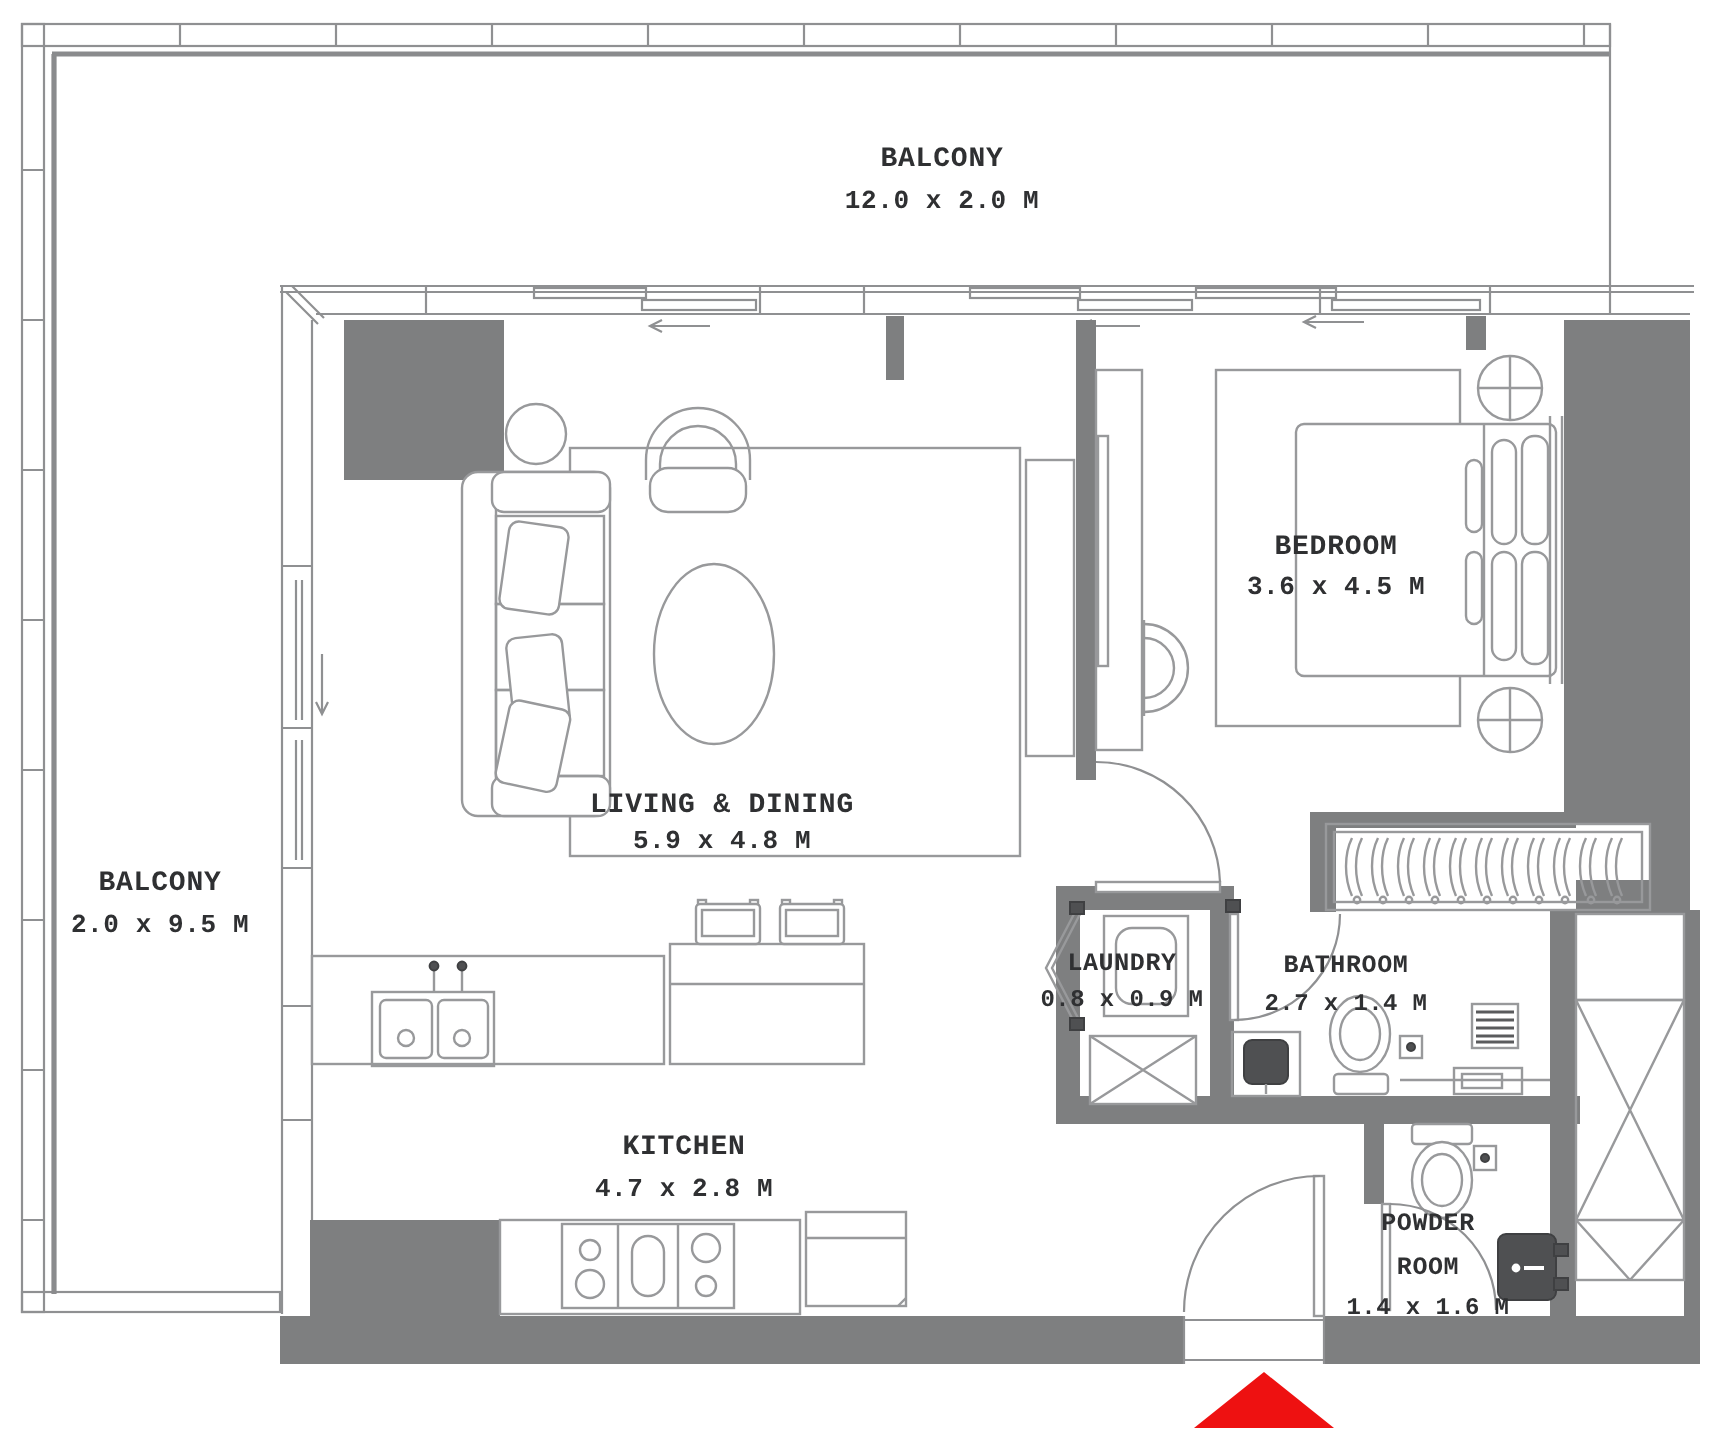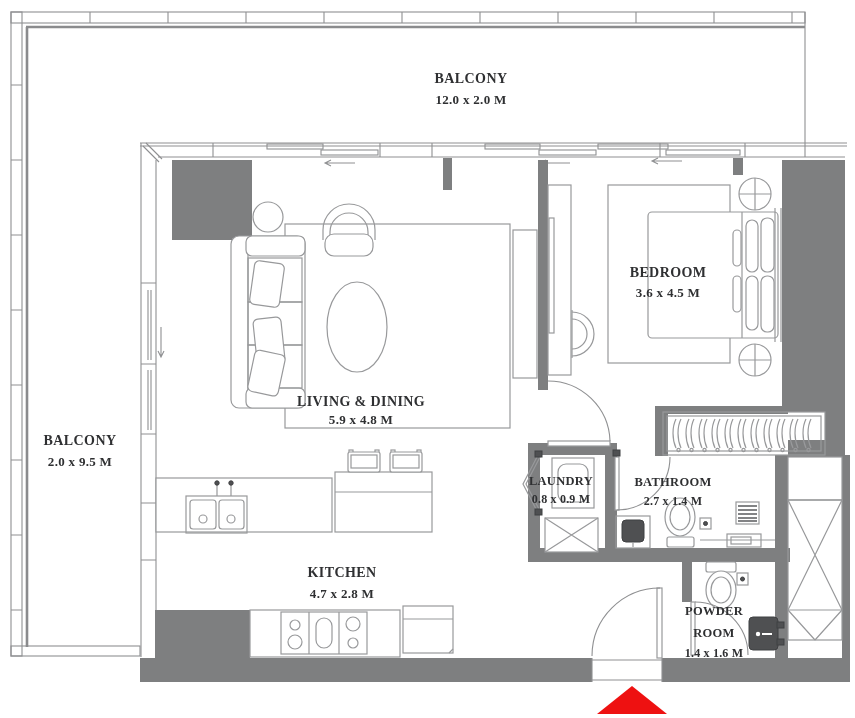--- a/index.html
+++ b/index.html
@@ -1,17 +1,17 @@
 <!DOCTYPE html>
 <html><head>
 <meta charset="utf-8">
 <style>
   html,body{margin:0;padding:0;background:#ffffff;}
   #stage{position:relative;width:855px;height:718px;background:#fff;overflow:hidden;
-         font-family:Liberation Serif, serif;border-radius:18px;}
+         font-family:Liberation Mono, monospace;border-radius:18px;}
   svg{display:block;}
   .ln  {fill:none;stroke:#8f9092;stroke-width:1.1;}
   .glass{fill:none;stroke:#8a8b8d;stroke-width:2.6;}
   .wall{fill:#7e7f80;stroke:none;}
   .fn  {fill:none;stroke:#98999b;stroke-width:1.2;}
   .fw  {fill:#ffffff;stroke:#98999b;stroke-width:1.2;}
   .dk  {fill:#4f5052;stroke:#3f4042;stroke-width:1;}
   .grille-l{stroke:#5a5b5d;stroke-width:1.6;fill:none;}
   text.rn{font-weight:bold;font-size:14px;fill:#2f3032;letter-spacing:.4px;text-anchor:middle;}
   text.rd{font-weight:bold;font-size:13px;fill:#2f3032;letter-spacing:.3px;text-anchor:middle;}

